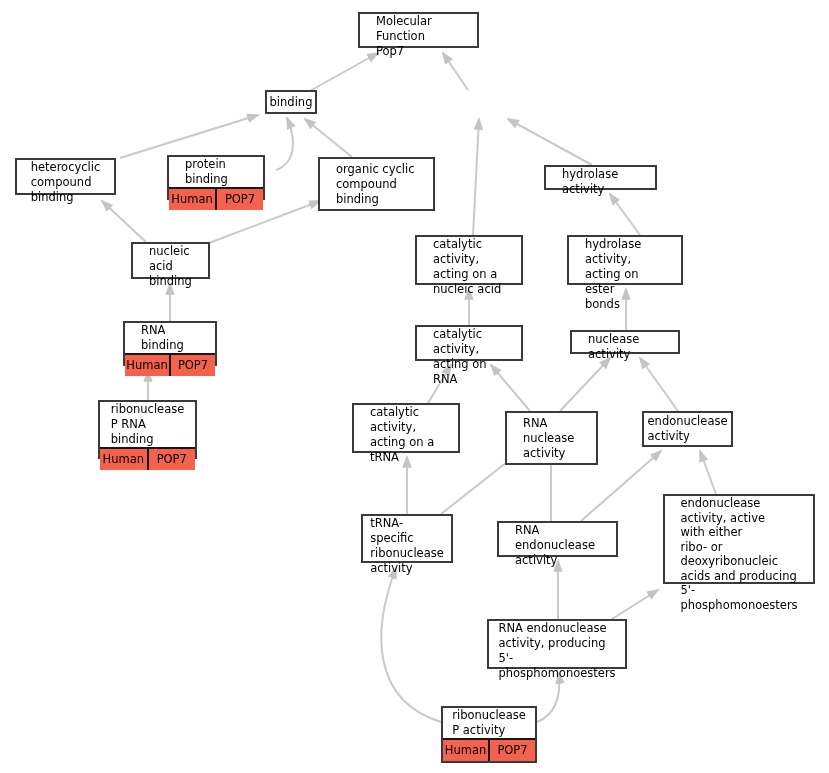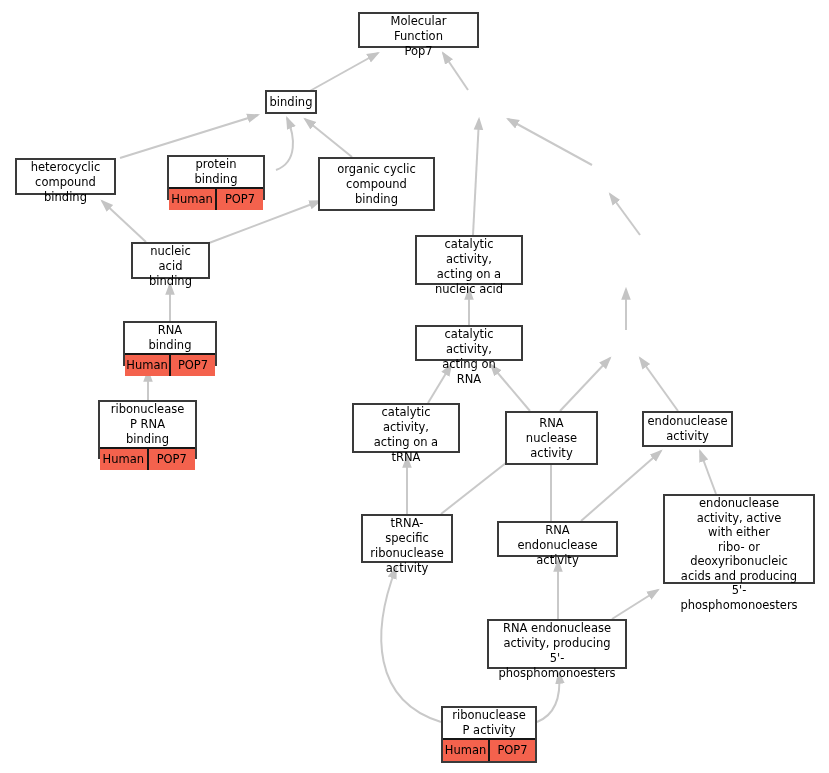--- a/index.html
+++ b/index.html
@@ -9,21 +9,21 @@
     font-size:11.5px; line-height:15px; color:#000000;
     overflow:hidden;
   }
   #edges { position:absolute; left:0; top:0; }
   .node {
     position:absolute; box-sizing:border-box; background:#ffffff;
     border:2px solid #3a3a3a; display:flex; flex-direction:column;
   }
   .node-label {
     flex:1; display:flex; align-items:center; justify-content:center;
-    text-align:center; white-space:pre-line; padding:0 16px;
+    white-space:pre-line; padding:0 16px;
   }
   .annot-row { display:flex; border-top:2px solid #161616; height:21px; flex:0 0 21px;justify-content:center; }
   .annot-cell {
     flex:1; display:flex; align-items:center; justify-content:center;
     background:#f4624d; color:#000;
   }
   .annot-cell + .annot-cell { border-left:2px solid #161616; }
 </style>
 </head>
 <body>
@@ -88,46 +88,57 @@
       <div class="annot-cell">Human</div>
       <div class="annot-cell">POP7</div>
     </div>
   </div>
 
   <div class="node" style="left:318px;top:157px;width:117px;height:54px">
     <div class="node-label">organic cyclic
 compound binding</div>
   </div>
 
+  <div class="node" style="left:544px;top:165px;width:113px;height:25px">
+    <div class="node-label">hydrolase activity</div>
+  </div>
 
   <div class="node" style="left:131px;top:242px;width:79px;height:37px">
     <div class="node-label">nucleic acid
 binding</div>
   </div>
 
   <div class="node" style="left:415px;top:235px;width:108px;height:50px">
     <div class="node-label">catalytic activity,
 acting on a
 nucleic acid</div>
   </div>
 
+  <div class="node" style="left:567px;top:235px;width:116px;height:50px">
+    <div class="node-label">hydrolase activity,
+acting on ester
+bonds</div>
+  </div>
 
   <div class="node annotated" style="left:123px;top:321px;width:94px;height:45px">
     <div class="node-label">RNA binding</div>
     <div class="annot-row">
       <div class="annot-cell">Human</div>
       <div class="annot-cell">POP7</div>
     </div>
   </div>
 
   <div class="node" style="left:415px;top:325px;width:108px;height:36px">
     <div class="node-label">catalytic activity,
 acting on RNA</div>
   </div>
 
+  <div class="node" style="left:570px;top:330px;width:110px;height:24px">
+    <div class="node-label">nuclease activity</div>
+  </div>
 
   <div class="node annotated" style="left:98px;top:400px;width:99px;height:59px">
     <div class="node-label">ribonuclease
 P RNA binding</div>
     <div class="annot-row">
       <div class="annot-cell">Human</div>
       <div class="annot-cell">POP7</div>
     </div>
   </div>
 

